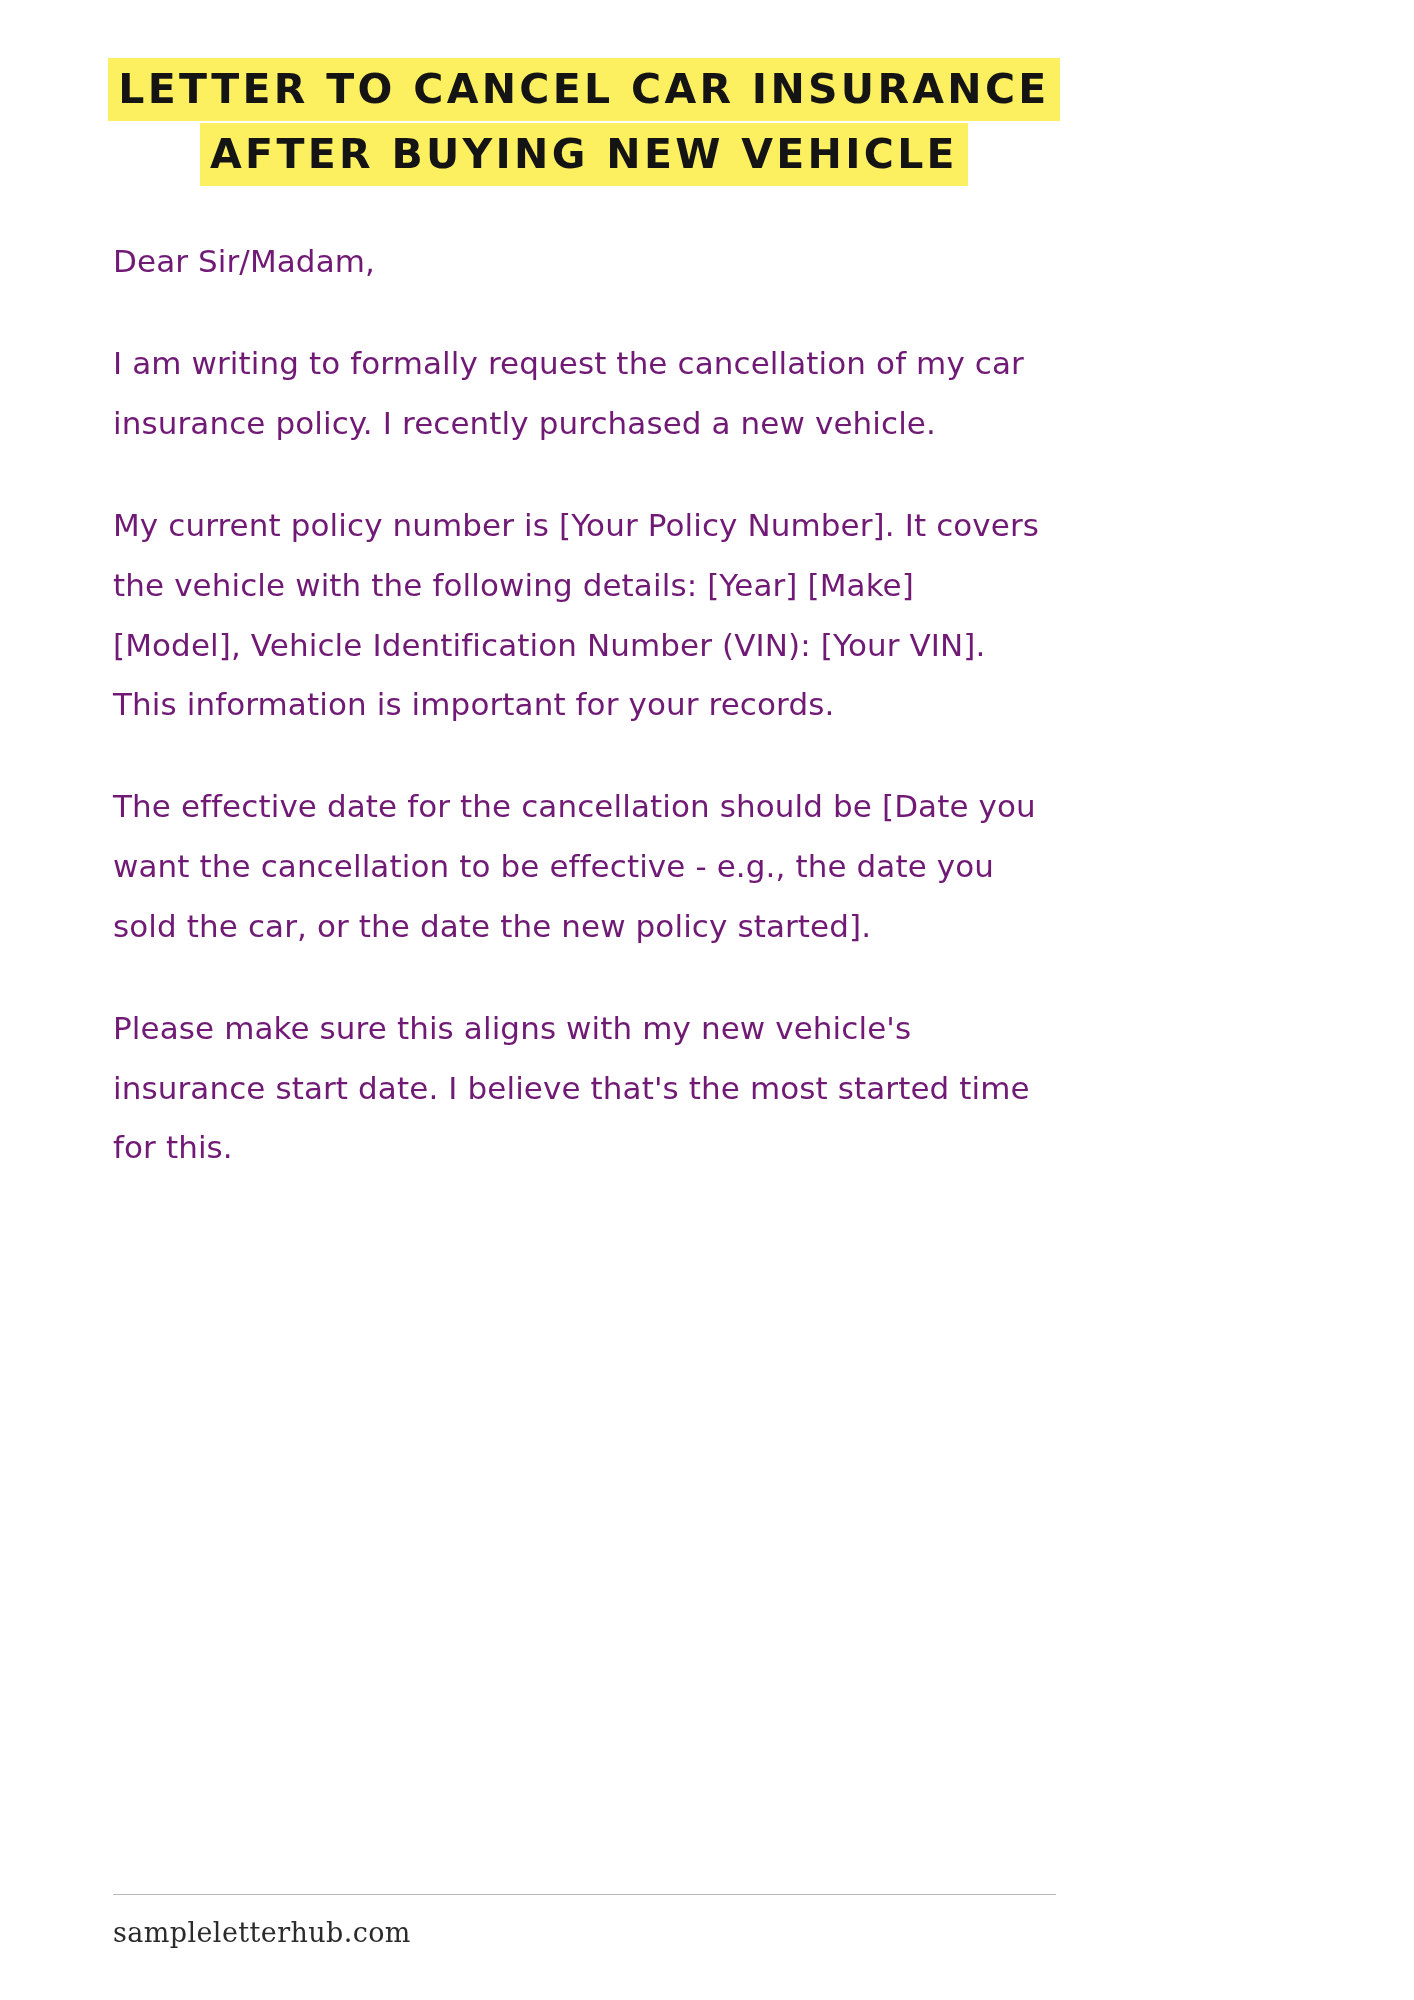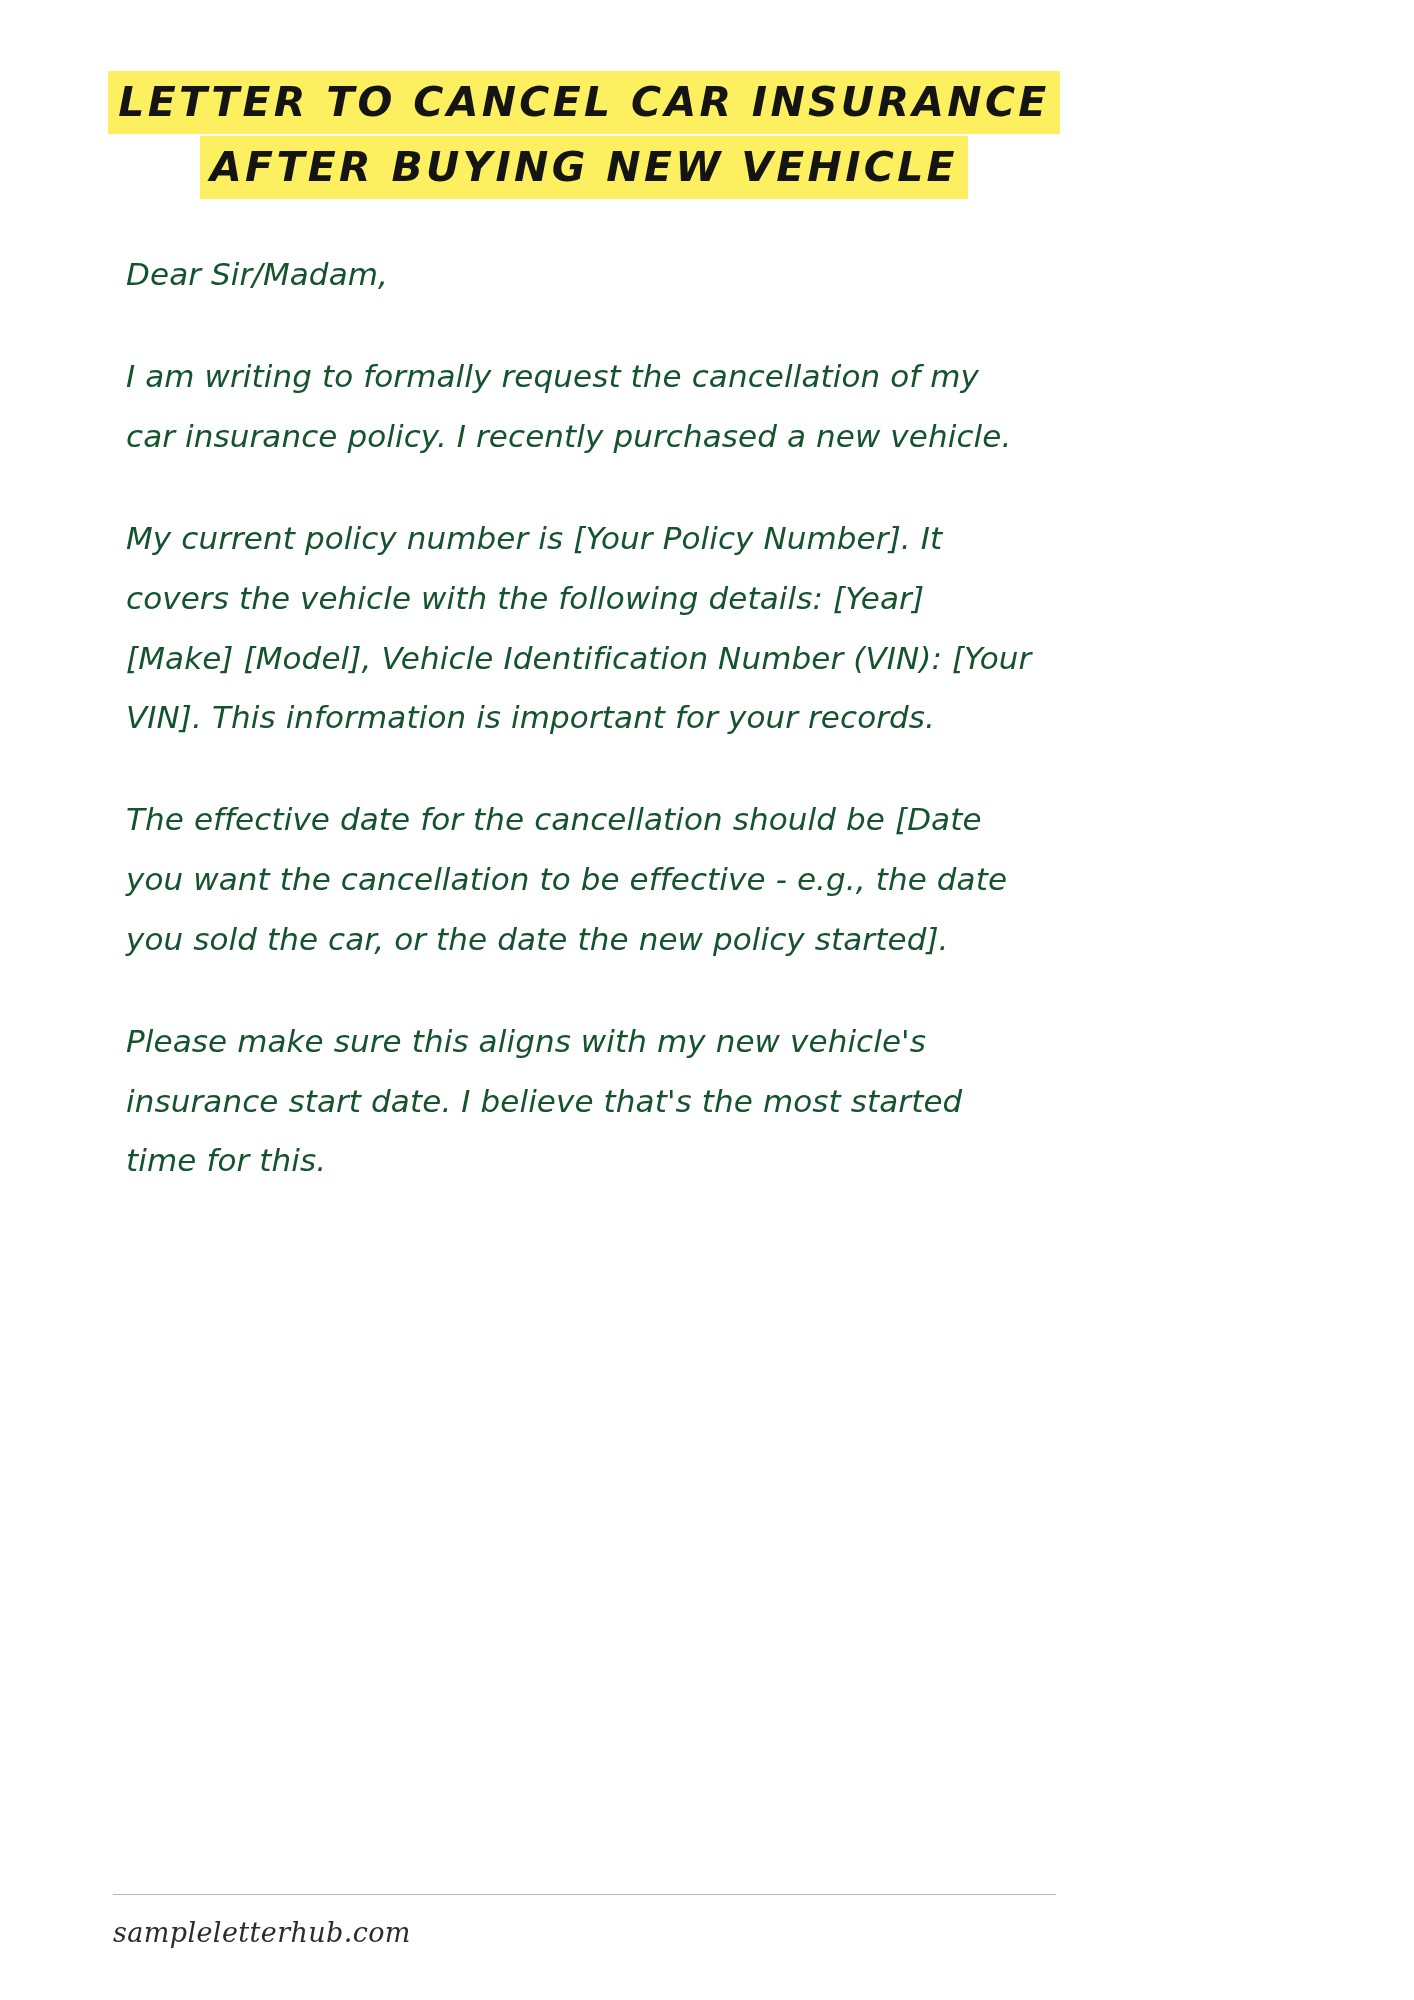--- a/index.html
+++ b/index.html
@@ -12,23 +12,22 @@
     background: #ffffff;
     font-family: "DejaVu Sans", sans-serif;
     -webkit-font-smoothing: antialiased;
   }
   .page {
     position: relative;
     width: 1168px;
     height: 2000px;
     background: #ffffff;
     box-sizing: border-box;
-    padding: 13px;
+    padding: 0;
     overflow: hidden;
-    font-style: italic;
   }
   .title-block {
     padding: 58px 60px 0 60px;
     text-align: center;
   }
   .title-line {
     display: inline-block;
     background: #fdf060;
     color: #141414;
     font-family: "DejaVu Sans", sans-serif;
@@ -40,21 +39,21 @@
     margin: 0 0 2px 0;
     white-space: nowrap;
   }
   .body-block {
     padding: 44px 112px 0 113px;
   }
   .para {
     font-family: "DejaVu Sans", sans-serif;
     font-size: 31px;
     line-height: 1.93;
-    color: #14532d;
+    color: #701a75;
     margin: 0 9px 42px 0;
     letter-spacing: 0.1px;
   }
   .sign-block {
     padding: 0 112px 0 113px;
   }
   .sign-line {
     font-family: "DejaVu Sans", sans-serif;
     font-size: 31px;
     line-height: 1.93;

